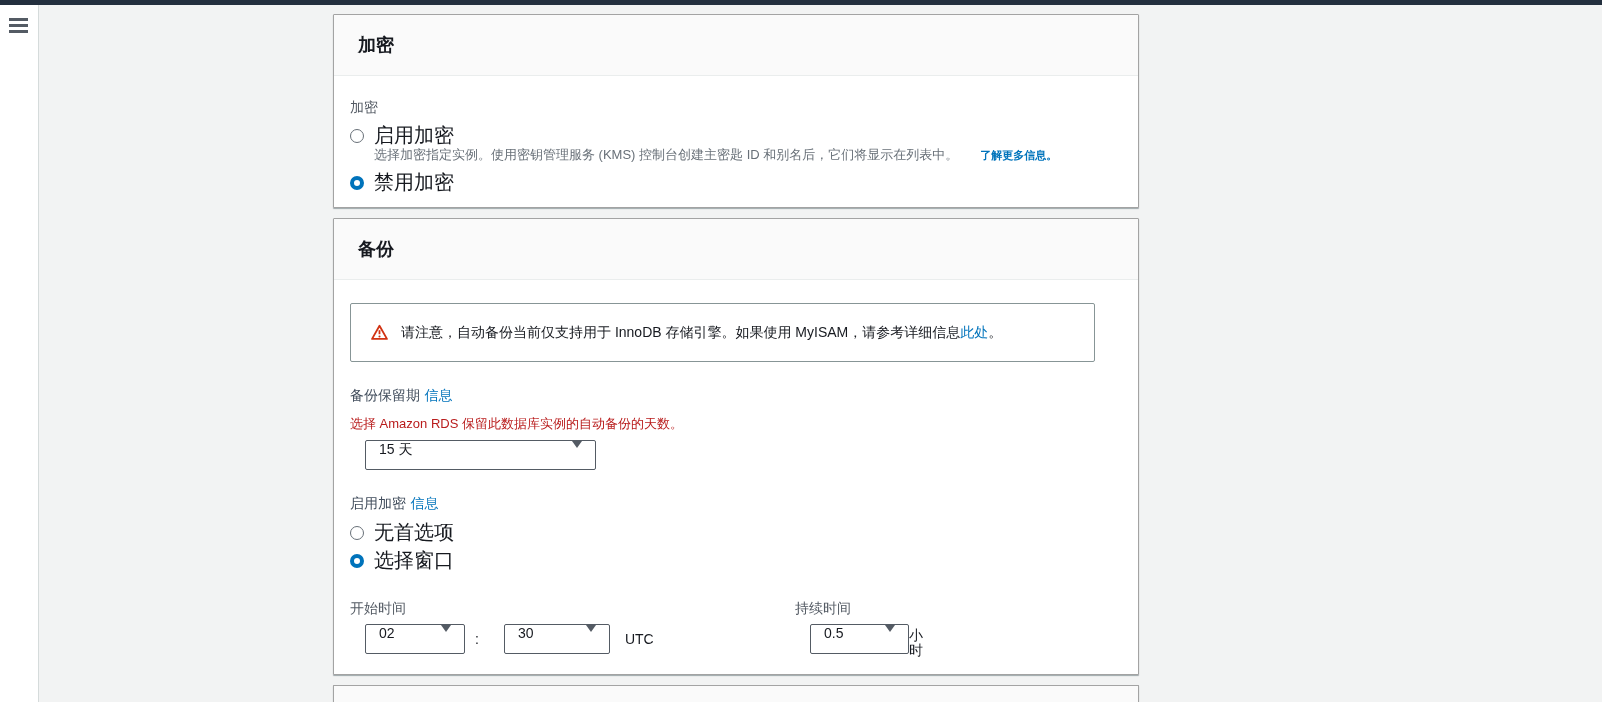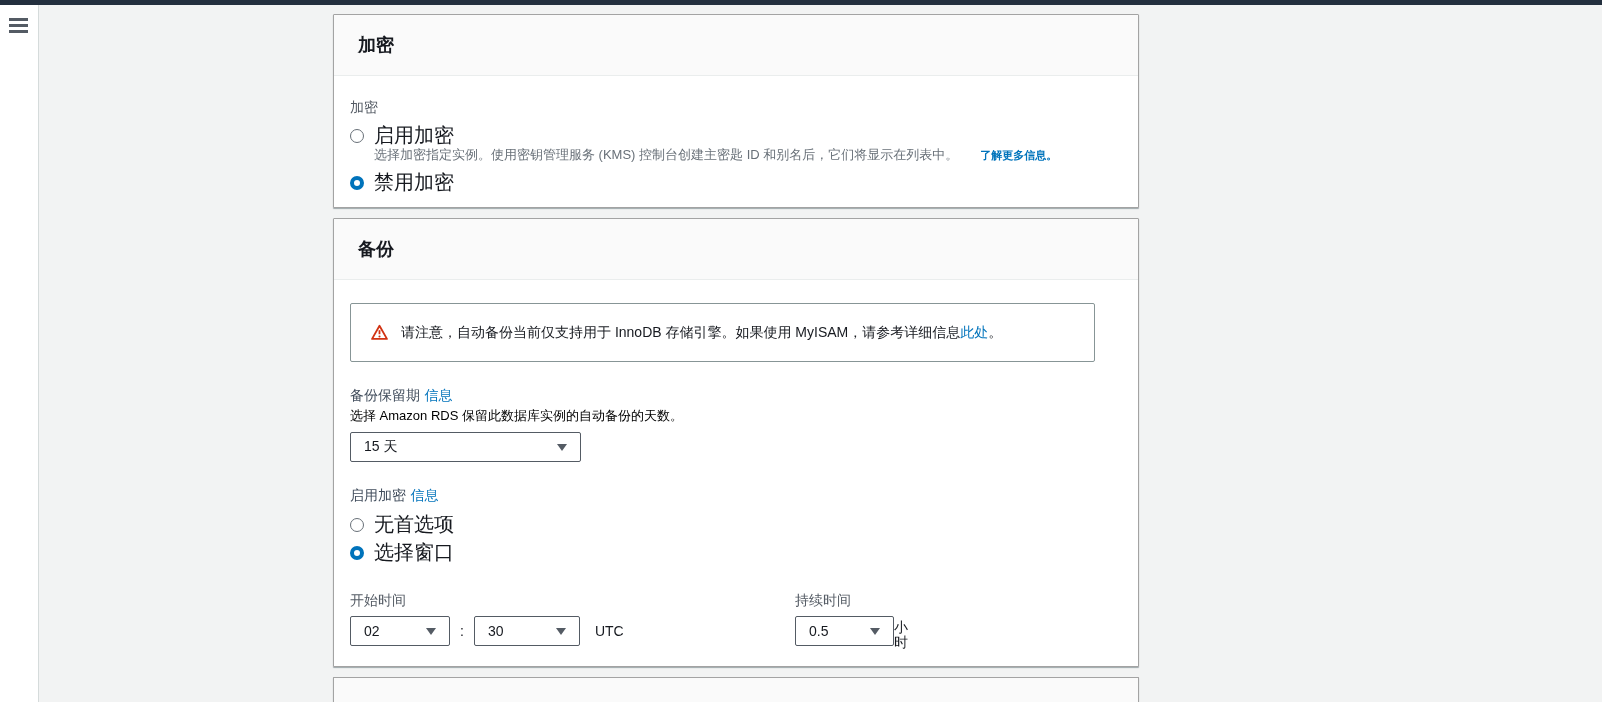--- a/index.html
+++ b/index.html
@@ -53,27 +53,27 @@
     border: 1px solid #879596; border-radius: 2px;
     height: 59px; padding: 0 20px; margin: 0 27px 0 0;
     background: #fff;
   }
   .warning-icon { flex-shrink: 0; margin-right: 13px; display: inline-flex; }
   .warning-text { font-size: 14px; color: #16191f; }
   .warning-text .link { font-size: 14px; }
   .plain { color: #16191f; }
 
   .field { margin-top: 24px; }
-  .field-desc { margin-top: 3px; font-size: 13px; line-height: 15px; color: #000000; }
+  .field-desc { margin-top: 11px; font-size: 13px; line-height: 15px; color: #b91c1c; }
 
   .select {
     margin-top: 9px; height: 30px;
     border: 1px solid #545b64; border-radius: 2px; background: #fff;
-    display: flex; align-items: center; justify-content: space-between;
-    padding: 0 13px; font-size: 14px; color: #16191f; cursor: pointer;
+    display: flex; justify-content: space-between;
+    padding: 0 13px; font-size: 14px; color: #16191f; cursor: pointer; margin-left: 15px;
   }
   .caret {
     width: 0; height: 0;
     border-left: 5px solid transparent; border-right: 5px solid transparent;
     border-top: 7px solid #545b64;
   }
 
   .time-row { display: flex; margin-top: 31px; gap: 30px; }
   .time-col.start { width: 415px; }
   .controls { display: flex; align-items: flex-start; margin-top: 7px; }

